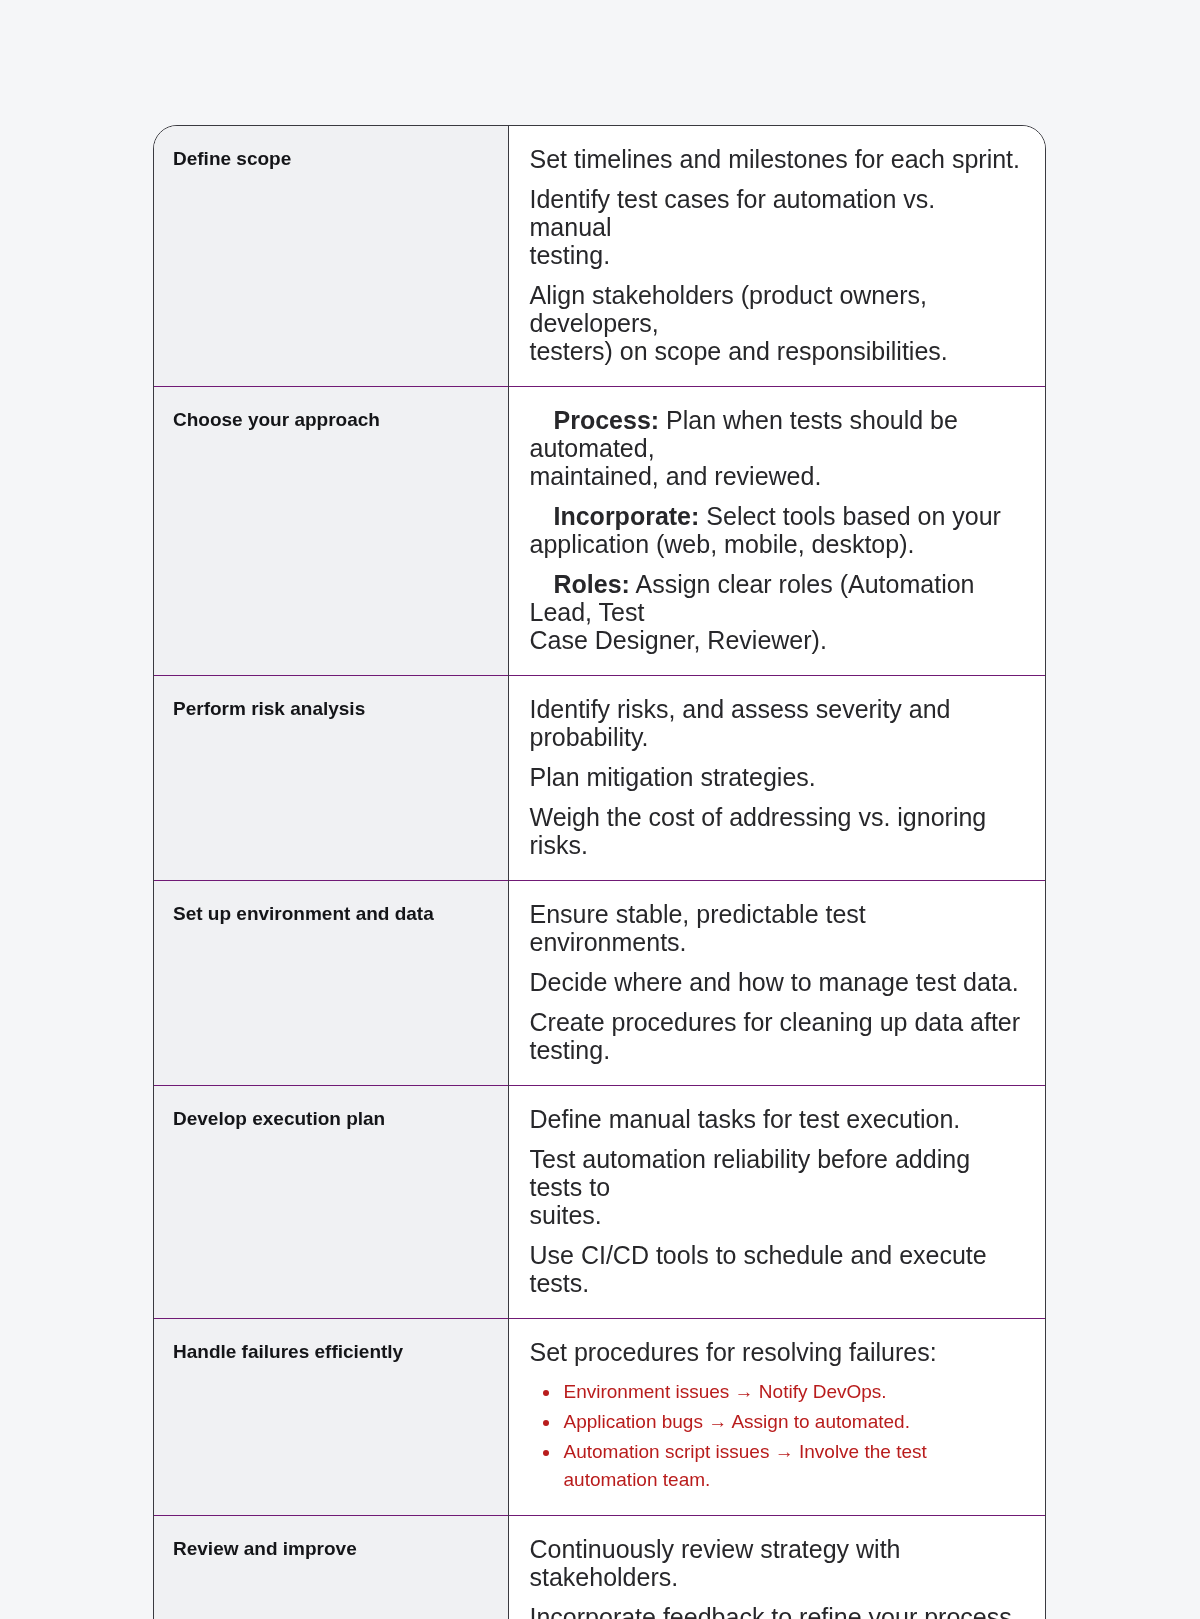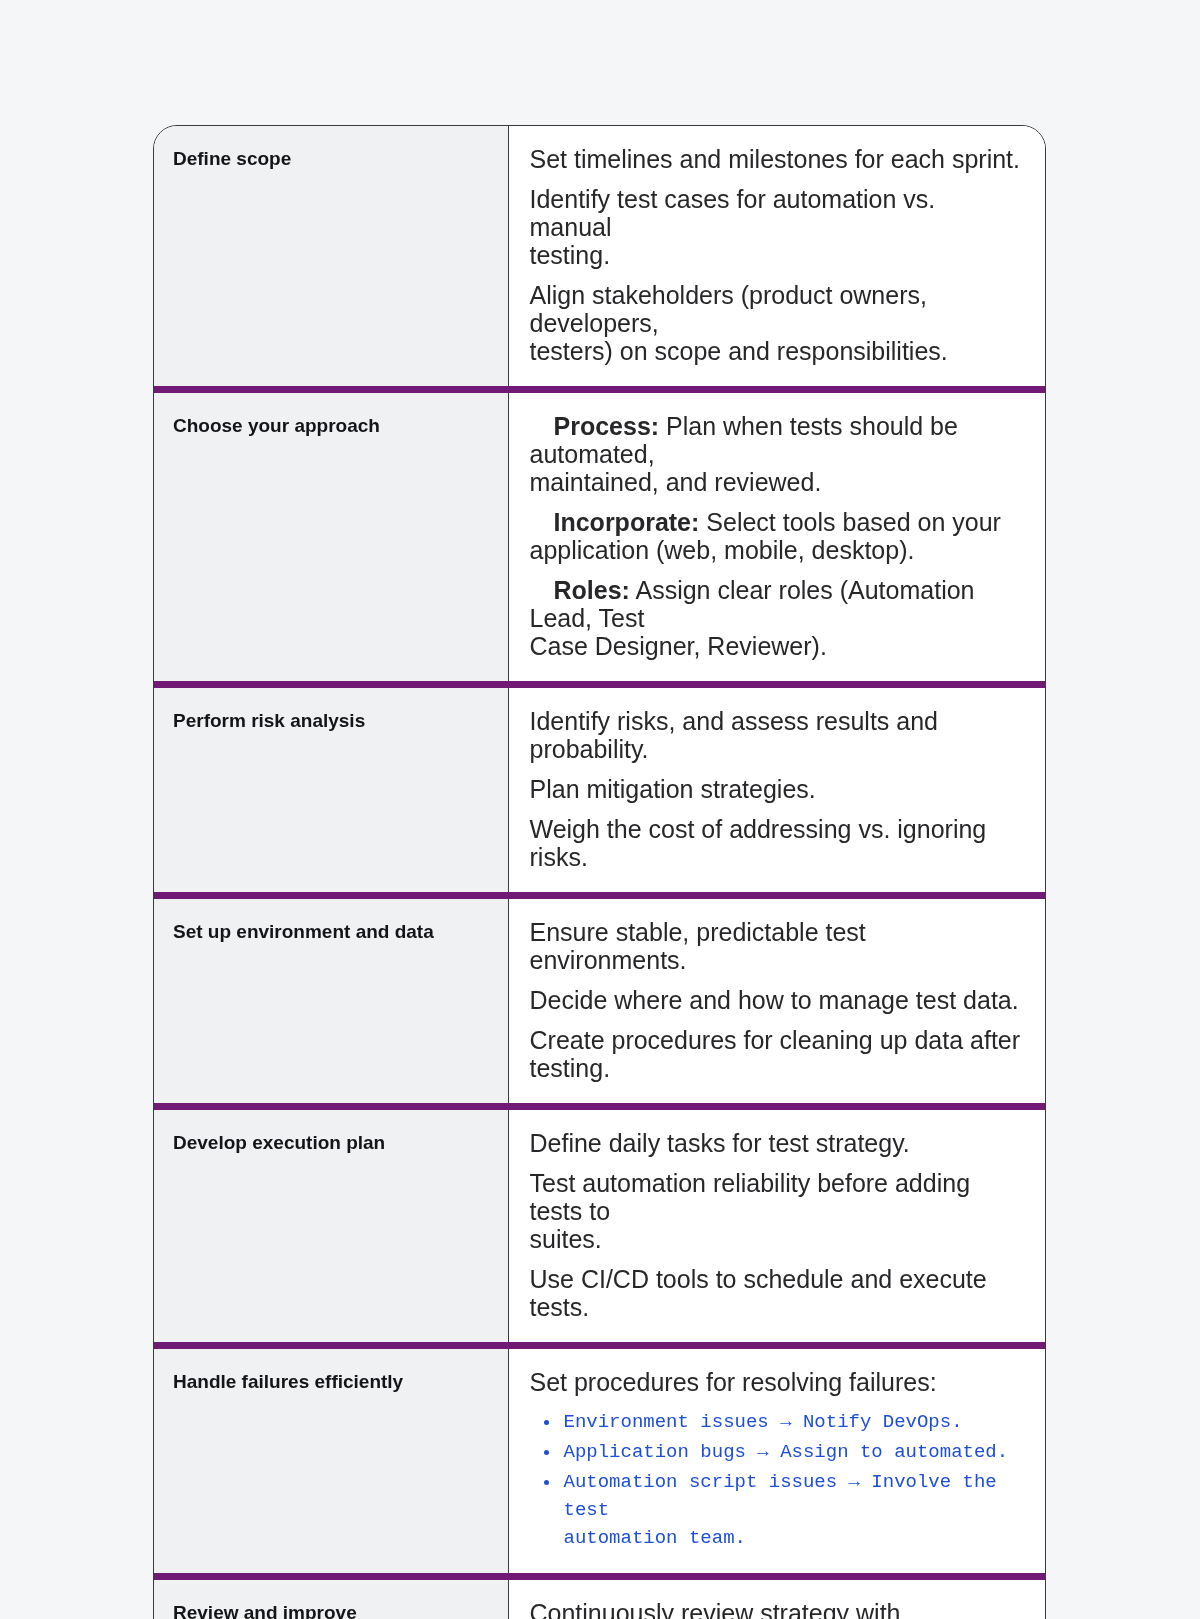--- a/index.html
+++ b/index.html
@@ -31,21 +31,21 @@
     table-layout: fixed;
   }
   table.strategy col.c-header { width: 354px; }
   table.strategy th,
   table.strategy td {
     vertical-align: top;
     text-align: left;
   }
   table.strategy tr + tr th,
   table.strategy tr + tr td {
-    border-top: 7px solid #701a75;
+    border-top: 1px solid #701a75;
   }
   table.strategy th {
     background: #f0f1f3;
     padding: 19px 18px 21px 19px;
     font-size: 19px;
     line-height: 28px;
     font-weight: 700;
     color: #141518;
   }
   table.strategy td {
@@ -64,26 +64,25 @@
   td > *:last-child { margin-bottom: 0; }
   td ul:last-child li:last-child { margin-bottom: 0; }
   .lead { font-weight: 700; padding-left: 24px; }
   td ul {
     margin: 12px 0 0 0;
     padding-left: 31px;
   }
   td li {
     font-size: 19px;
     line-height: 28px;
-    color: #1d4ed8;
+    color: #b91c1c;
     white-space: pre-line;
     margin: 0 0 2px 0;
     padding-left: 3px;
     max-width: 450px;
-    font-family: Liberation Mono, monospace;
   }
 </style>
 </head>
 <body>
 
 <div class="table-wrap">
   <table class="strategy">
     <colgroup>
       <col class="c-header">
       <col class="c-content">
@@ -106,39 +105,39 @@
 maintained, and reviewed.</span></p>
             <p><span class="lead">Incorporate:</span><span> Select tools based on your
 application (web, mobile, desktop).</span></p>
             <p><span class="lead">Roles:</span><span> Assign clear roles (Automation Lead, Test
 Case Designer, Reviewer).</span></p>
           </td>
         </tr>
         <tr>
           <th>Perform risk analysis</th>
           <td>
-            <p>Identify risks, and assess results and
+            <p>Identify risks, and assess severity and
 probability.</p>
             <p>Plan mitigation strategies.</p>
             <p>Weigh the cost of addressing vs. ignoring risks.</p>
           </td>
         </tr>
         <tr>
           <th>Set up environment and data</th>
           <td>
             <p>Ensure stable, predictable test environments.</p>
             <p>Decide where and how to manage test data.</p>
             <p>Create procedures for cleaning up data after
 testing.</p>
           </td>
         </tr>
         <tr>
           <th>Develop execution plan</th>
           <td>
-            <p>Define daily tasks for test strategy.</p>
+            <p>Define manual tasks for test execution.</p>
             <p>Test automation reliability before adding tests to
 suites.</p>
             <p>Use CI/CD tools to schedule and execute tests.</p>
           </td>
         </tr>
         <tr>
           <th>Handle failures efficiently</th>
           <td>
             <p>Set procedures for resolving failures:</p>
             <ul>

